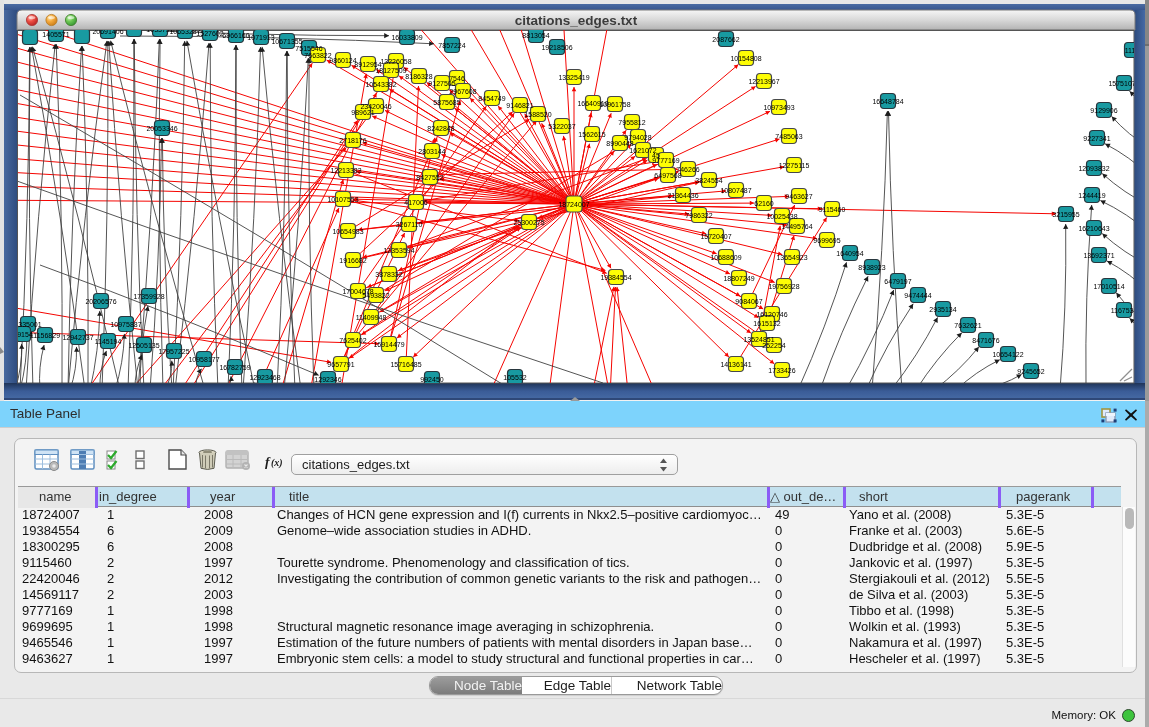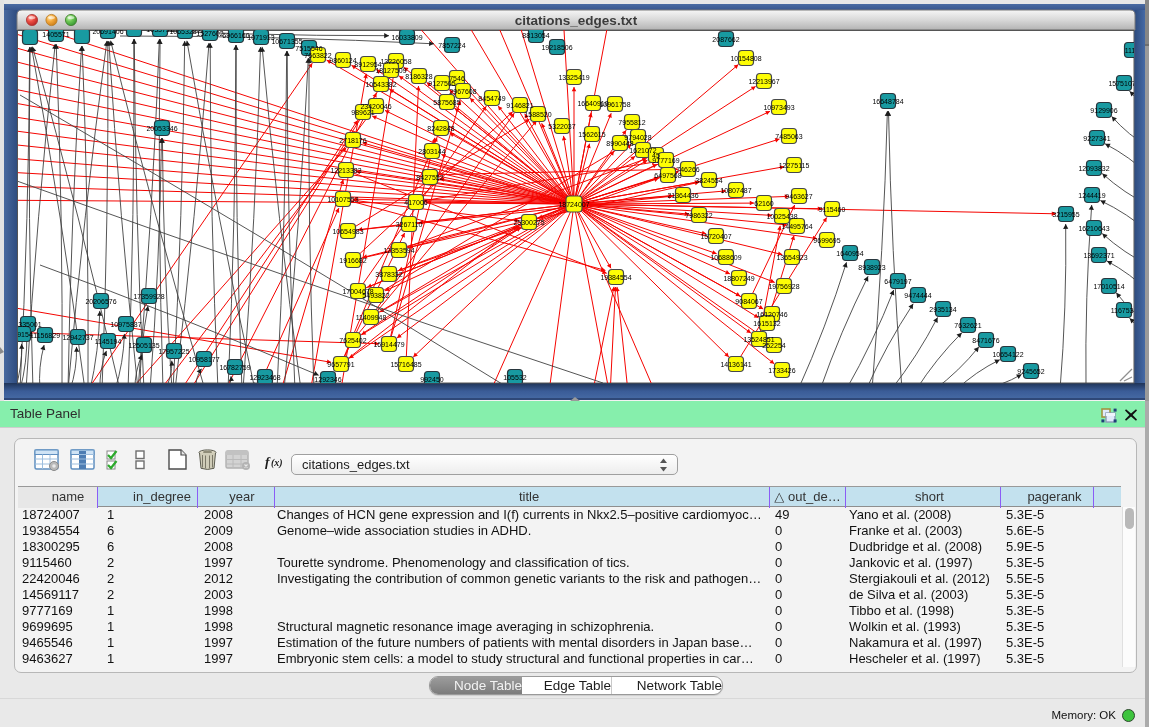--- a/index.html
+++ b/index.html
@@ -1,20 +1,20 @@
 <!DOCTYPE html>
 <html><head><meta charset="utf-8"><style>
 *{margin:0;padding:0;box-sizing:border-box}
 html,body{width:1149px;height:727px;overflow:hidden;background:#e9e9e9;font-family:"Liberation Sans",sans-serif;position:relative}
-#hdr{position:absolute;left:0;top:401px;width:1149px;height:27px;background:#86efac;border-bottom:1px solid #cdcdcd}
+#hdr{position:absolute;left:0;top:401px;width:1149px;height:27px;background:#7dd3fc;border-bottom:1px solid #cdcdcd}
 #hdr .t{position:absolute;left:10px;top:5px;font-size:13.5px;color:#2e2e2e}
 #panel{position:absolute;left:14px;top:438px;width:1123px;height:235px;background:#f3f3f3;border:1px solid #b7b7b7;border-radius:7px}
 #combo{position:absolute;left:276px;top:15px;width:387px;height:21px;border:1px solid #9f9f9f;border-radius:5px;background:linear-gradient(#ffffff,#ededed);font-size:13px;color:#1c1c1c;line-height:19px;padding-left:10px}
 #thead{position:absolute;left:3px;top:47px;width:1103px;height:21px;background:#c3e1ee;border-top:1px solid #999;border-bottom:1px solid #8e8e8e;font-size:13px;color:#333}
-#thead span{position:absolute;top:0;height:21px;line-height:20px;text-align:center;border-right:1px solid #8b5cf6}
+#thead span{position:absolute;top:0;height:21px;line-height:20px;border-right:3px solid #8b5cf6}
 .rows{position:absolute;left:0;top:0}
 .row{position:absolute;left:17px;width:1104px;height:16px;font-size:13px;color:#111;white-space:nowrap}
 .row span{position:absolute;top:0;line-height:15px;overflow:hidden}
 .c1{left:5px;width:88px}.c2{left:90px;width:80px}.c3{left:187px;width:70px}
 .c4{left:260px;width:492px}.c5{left:758px;width:68px}.c6{left:832px;width:150px}.c7{left:989px;width:100px}
 #vsb{position:absolute;left:1107px;top:68px;width:13px;height:160px;background:#fcfcfc;border-left:1px solid #e0e0e0}
 #vsb .th{position:absolute;left:2px;top:1px;width:9px;height:21px;border-radius:5px;background:#b9b9b9}
 #tabs{position:absolute;left:429px;top:676px;height:19px;border:1px solid #9a9a9a;border-radius:9px;overflow:hidden;font-size:13.5px;background:#fff;box-shadow:0 1px 1px rgba(0,0,0,0.12)}
 #tabs div{float:left;height:19px;line-height:18px;text-align:right;color:#1c1c1c}
 #tabs .sel{background:linear-gradient(#9c9c9c,#787878);color:#f3f3f3}
@@ -426,21 +426,21 @@
 </g>
 <text x="250" y="19" font-size="13.5" font-style="italic" font-weight="bold" fill="#1a1a1a" font-family="Liberation Serif, serif">f</text>
 <text x="256" y="18.5" font-size="10" font-style="italic" font-weight="bold" fill="#1a1a1a" font-family="Liberation Serif, serif">(x)</text>
 </svg>
 <div id="combo">citations_edges.txt<svg width="9" height="14" viewBox="0 0 9 14" style="position:absolute;right:9px;top:3px">
 <path d="M4.5 0.5 L8 5 H1 Z" fill="#555"></path>
         <path d="M4.5 13.5 L8 9 H1 Z" fill="#555"></path>
 </svg></div>
 <div id="thead">
 <span style="left:0;width:80px;background:#e7e7e7;padding-left:21px">name</span>
-<span style="left:80px;width:100px;padding-left:29px">in_degree</span>
+<span style="left:80px;width:92px;padding-left:1px">in_degree</span>
 <span style="left:180px;width:77px;padding-left:12px">year</span>
 <span style="left:257px;width:495px;padding-left:14px">title</span>
 <span style="left:752px;width:76px">△ out_de…</span>
 <span style="left:828px;width:155px;padding-left:13px">short</span>
 <span style="left:983px;width:93px;padding-left:15px">pagerank</span>
 </div>
 <div id="vsb">
       <div class="th"></div>
     </div>
 </div>

